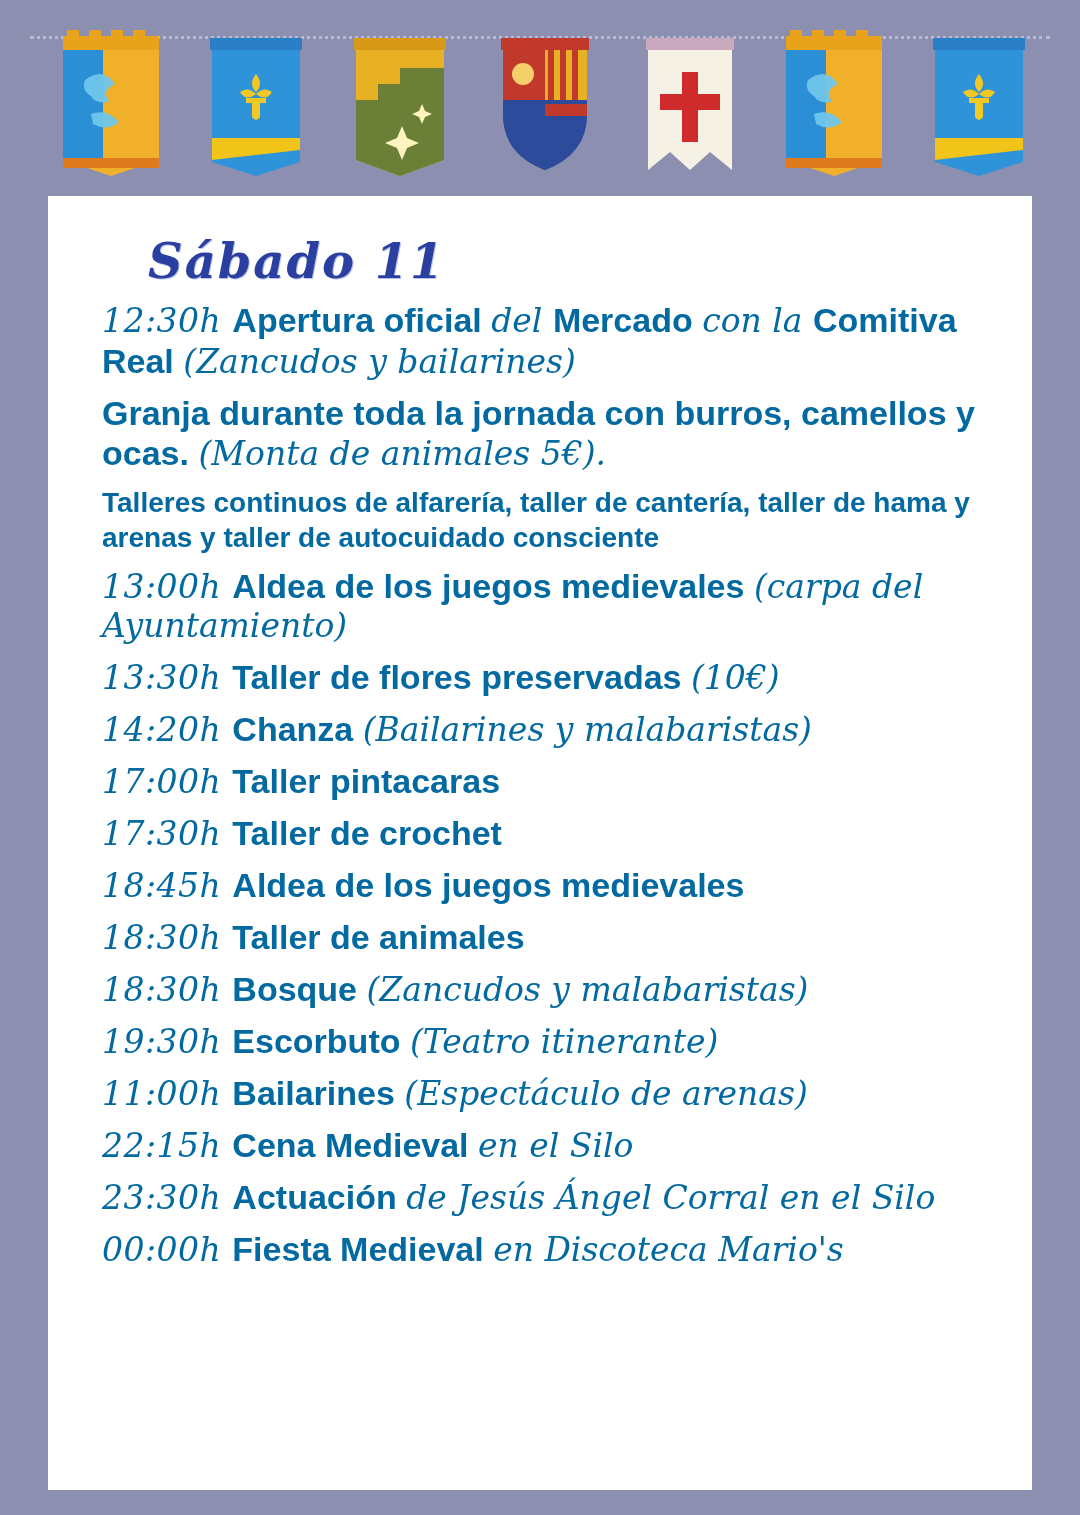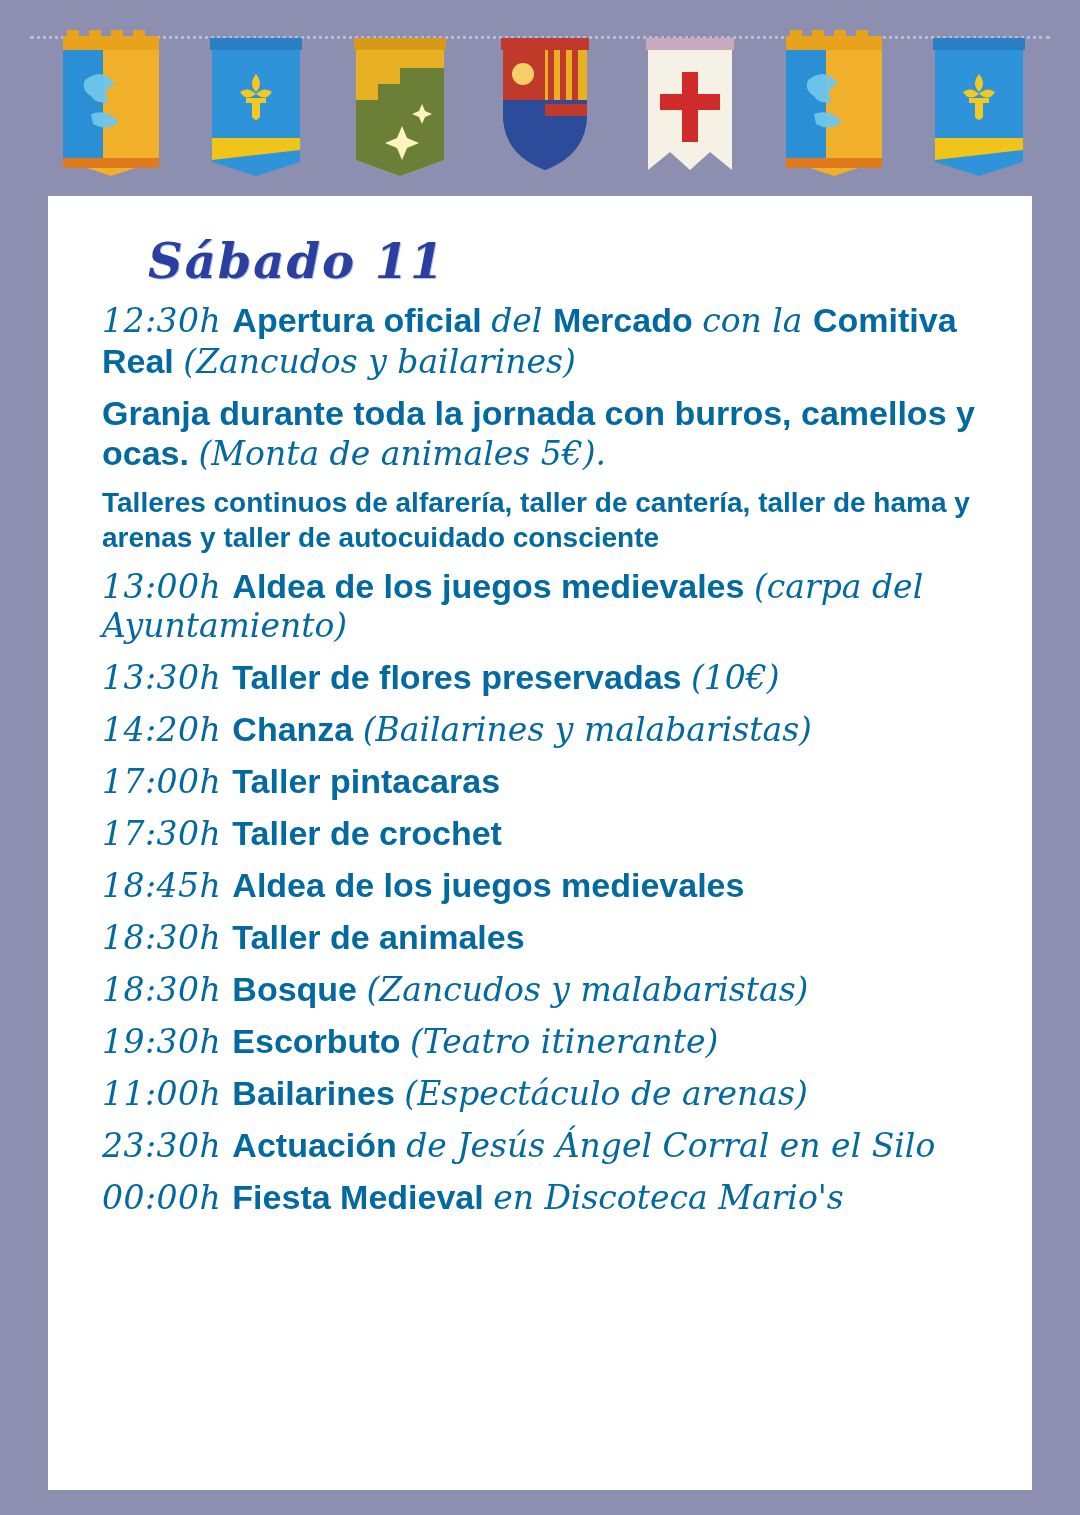--- a/index.html
+++ b/index.html
@@ -254,20 +254,23 @@
       </li>
       <li class="entry" id="entry-1830-bosque">
         <div class="entry-line"><span class="time">18:30h </span><span class="bold">Bosque </span><span class="script">(Zancudos y malabaristas)</span></div>
       </li>
       <li class="entry" id="entry-1930">
         <div class="entry-line"><span class="time">19:30h </span><span class="bold">Escorbuto </span><span class="script">(Teatro itinerante)</span></div>
       </li>
       <li class="entry" id="entry-2100">
         <div class="entry-line"><span class="time">11:00h </span><span class="bold">Bailarines </span><span class="script">(Espectáculo de arenas)</span></div>
       </li>
+      <li class="entry" id="entry-2215">
+        <div class="entry-line"><span class="time">22:15h </span><span class="bold">Cena Medieval </span><span class="script">en el Silo</span></div>
+      </li>
       <li class="entry" id="entry-2330">
         <div class="entry-line"><span class="time">23:30h </span><span class="bold">Actuación </span><span class="script">de Jesús Ángel Corral en el Silo</span></div>
       </li>
       <li class="entry" id="entry-0000">
         <div class="entry-line"><span class="time">00:00h </span><span class="bold">Fiesta Medieval </span><span class="script">en Discoteca Mario's</span></div>
       </li>
     </ul>
 </div>
 
 </body></html>

